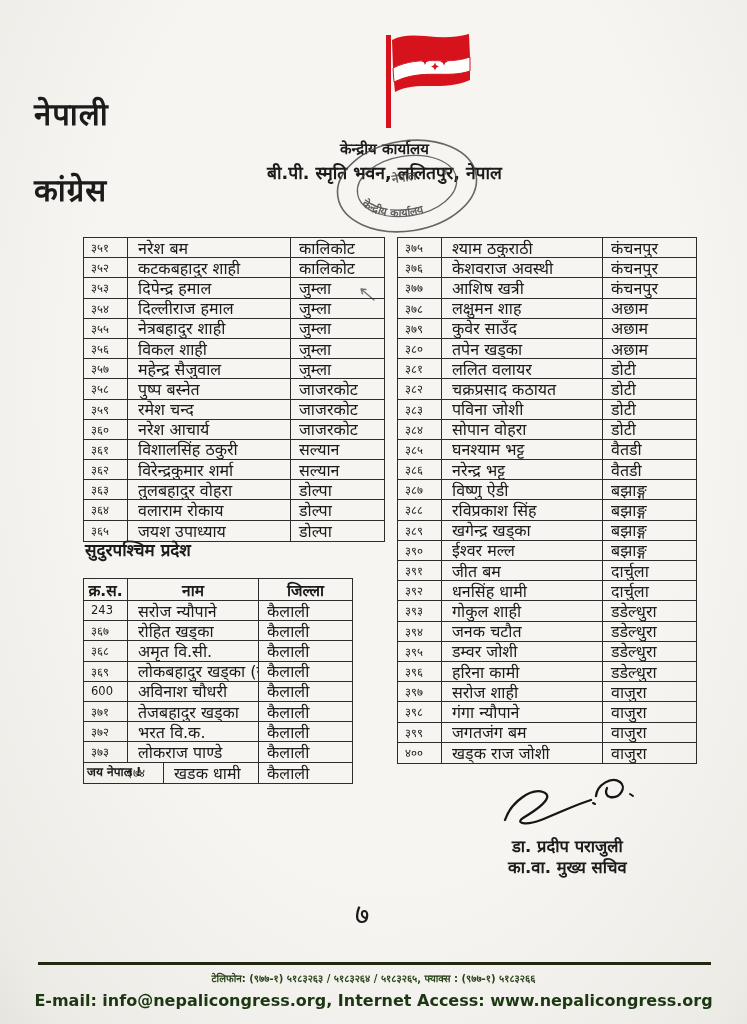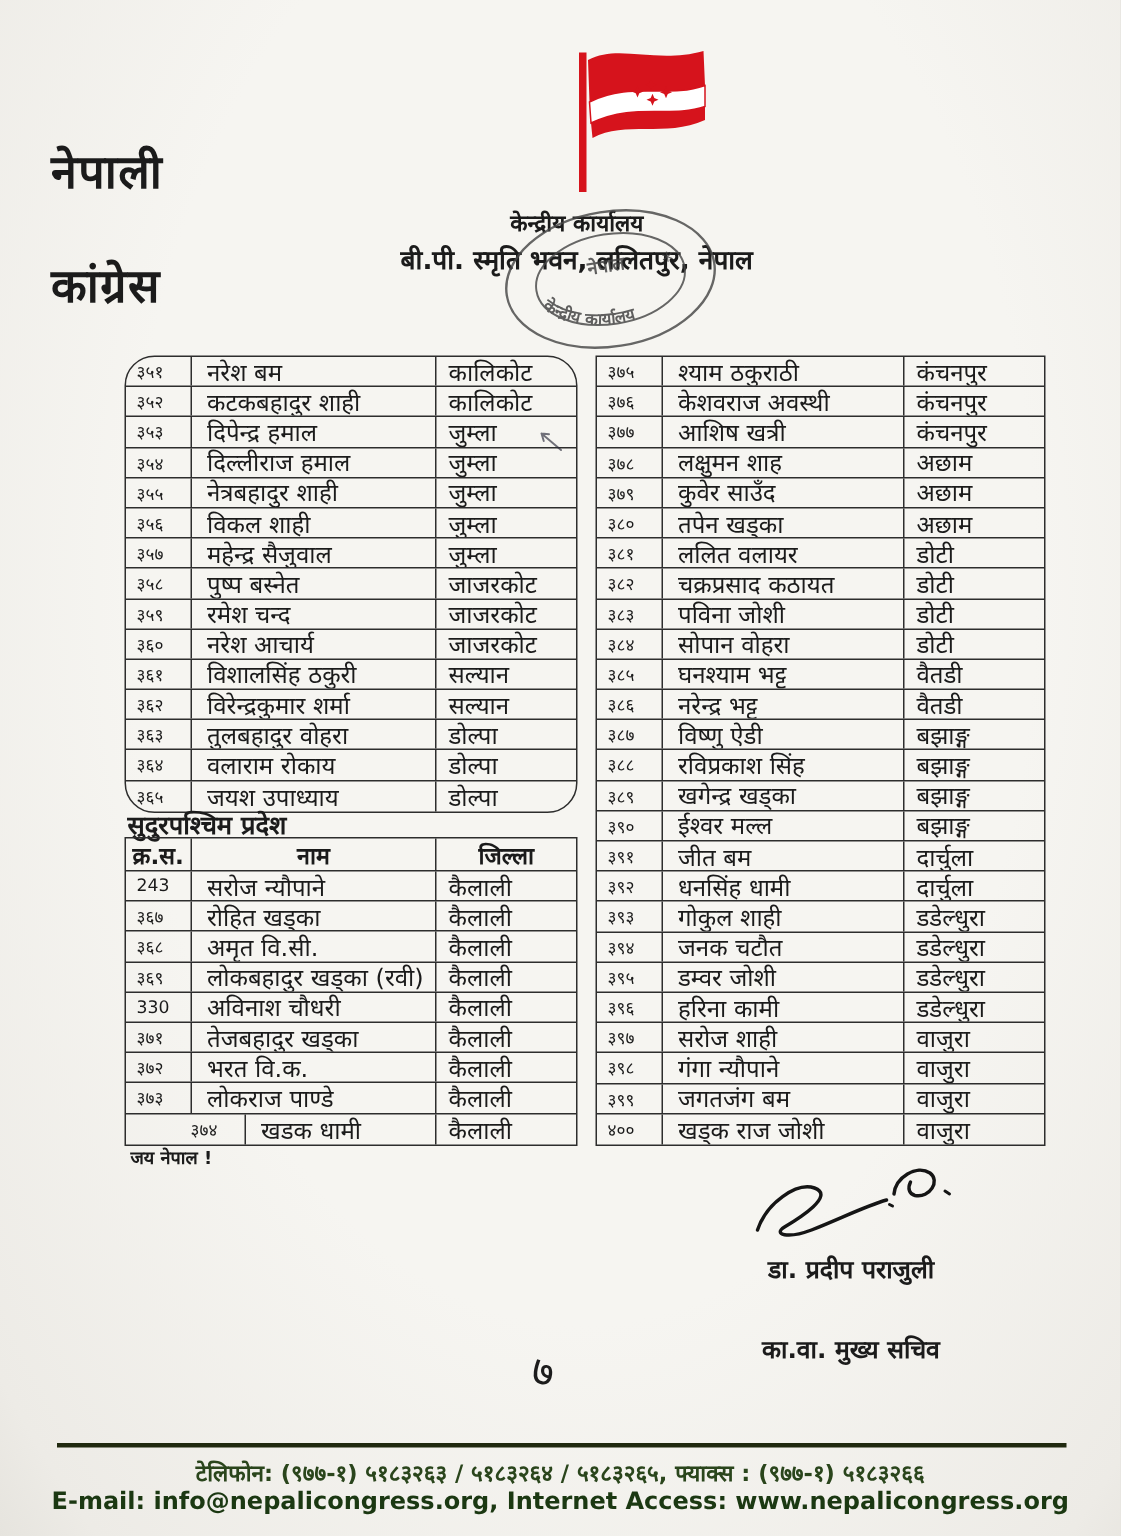--- a/index.html
+++ b/index.html
@@ -33,38 +33,38 @@
   .tr  { display:flex; height:20.2px; border-bottom:1.4px solid #2d2d2d; box-sizing:border-box; }
   .tbl > .tr:last-child .nob, .rows-host > .tr:last-child { border-bottom:none;margin-left:36px; }
   .tbl[data-repeat] > .tr:last-child { border-bottom:none; }
   .td  { border-right:1.4px solid #2d2d2d; display:flex; align-items:center; overflow:hidden; box-sizing:border-box; }
   .td:last-child { border-right:none; }
   .td.no   { width:44px; font-size:11.5px; align-items:flex-start; padding:2px 0 0 7px; }
   .td.name { flex:1; padding-left:10px; font-size:16px; white-space:nowrap; }
   .td.dist { width:93px; padding-left:8px; font-size:16px; white-space:nowrap; }
   .tr.head { height:22px; font-weight:bold; }
   .tr.head .td { justify-content:center; padding:0; font-size:15.5px; }
-  .tbl-left-top    { left:83px;  top:237px; width:302px;border-radius:20px; }
-  .tbl-left-bottom { left:83px;  top:558px; width:302px;text-align:center; }
+  .tbl-left-top    { left:83px;  top:237px; width:302px; }
+  .tbl-left-bottom { left:83px;  top:578px; width:270px;text-align:center; }
   .tbl-right       { left:397px; top:237px; width:300px;text-align:center; }
   .section-title { position:absolute; left:85px; top:538px; font-size:17px; font-weight:bold; }
   .closing { position:absolute; left:87px; top:763px; font-size:12px; font-weight:bold; }
 
   
   .sig-svg   { position:absolute; left:497px; top:770px; }
   .sig-name  { position:absolute; left:512px; top:834px; font-size:16.5px; font-weight:600; }
-  .sig-title { position:absolute; left:508px; top:855px; font-size:16.5px; font-weight:bold;margin-top:32px; }
+  .sig-title { position:absolute; left:508px; top:855px; font-size:16.5px; font-weight:bold; }
   .hand-seven { position:absolute; left:355px; top:894px; font-size:28px; color:#1c1c1c;
     transform:rotate(6deg); font-weight:400; }
   .pen-mark { position:absolute; left:357px; top:286px; opacity:.65; }
 
   
   .footer-rule  { position:absolute; left:38px; top:962px; width:673px; height:2.6px; background:#20290f; }
   .footer-phone { position:absolute; left:0; top:971px; width:747px; text-align:center;
-    font-size:15px; font-weight:bold; color:#2a451c; }
+    font-size:10px; font-weight:bold; color:#2a451c; }
   .footer-email { position:absolute; left:0; top:991px; width:747px; text-align:center;
     font-size:16px; font-weight:bold; color:#1b3812; }
 </style>
 </head>
 <body>
 
 <div class="page">
 
   <div class="flag-pole"></div>
   <svg class="flag-svg" width="80" height="66" viewBox="0 0 80 66">
@@ -198,21 +198,21 @@
         <div class="td no">३६८</div>
         <div class="td name">अमृत वि.सी.</div>
         <div class="td dist">कैलाली</div>
       </div>
         <div class="tr">
         <div class="td no">३६९</div>
         <div class="td name">लोकबहादुर खड्का (रवी)</div>
         <div class="td dist">कैलाली</div>
       </div>
         <div class="tr">
-        <div class="td no">330</div>
+        <div class="td no">600</div>
         <div class="td name">अविनाश चौधरी</div>
         <div class="td dist">कैलाली</div>
       </div>
         <div class="tr">
         <div class="td no">३७१</div>
         <div class="td name">तेजबहादुर खड्का</div>
         <div class="td dist">कैलाली</div>
       </div>
         <div class="tr">
         <div class="td no">३७२</div>

